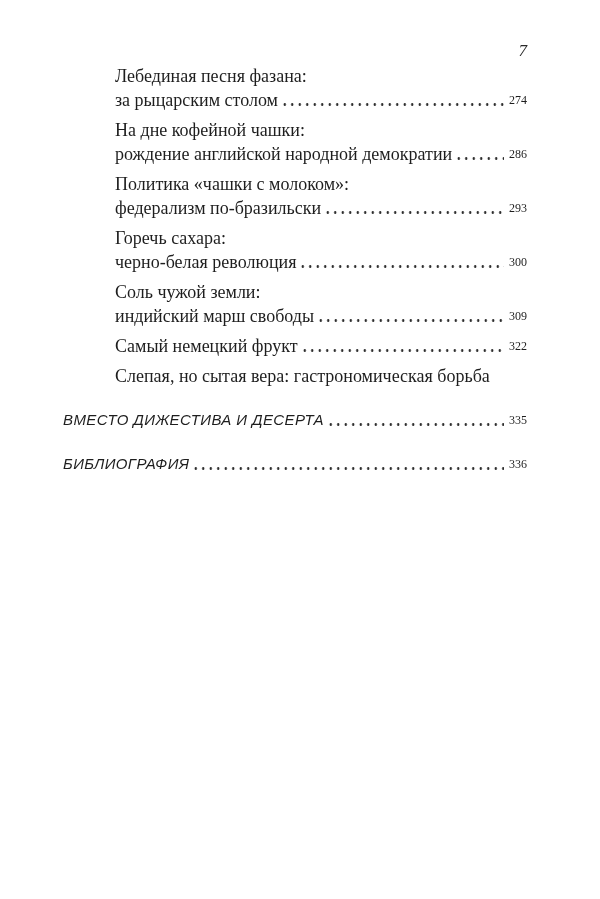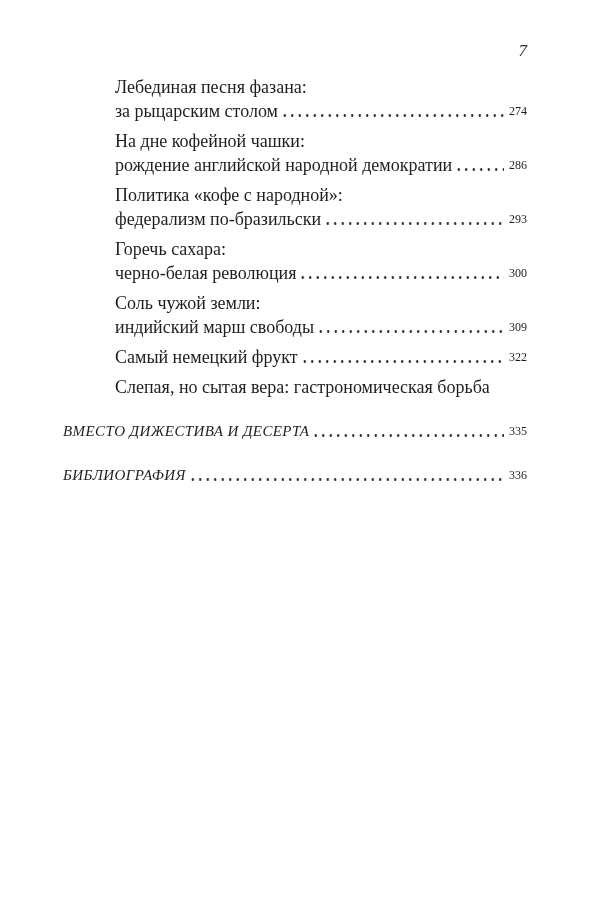--- a/index.html
+++ b/index.html
@@ -23,21 +23,21 @@
     right: 73px;
   }
   .folio {
     text-align: right;
     font-style: italic;
     font-size: 17px;
     line-height: 24px;
     color: #2a2a2a;
   }
   .toc {
-    margin-top: 12px;
+    margin-top: 1px;
   }
   .toc-entry {
     margin-bottom: 6px;
     font-size: 18px;
     line-height: 24px;
   }
   .toc-entry.chapter {
     padding-left: 52px;
   }
   .toc-entry.part {
@@ -48,21 +48,21 @@
   }
   .row {
     display: flex;
     align-items: flex-start;
   }
   .row .txt {
     white-space: nowrap;
     flex: 0 0 auto;
   }
   .part .txt {
-    font-family: Liberation Serif, serif;
+    font-family: Liberation Sans, sans-serif;
     font-style: italic;
     font-size: 15px;
     letter-spacing: 0.4px;
     line-height: 24px;
   }
   .leader {
     flex: 1 1 auto;
     align-self: stretch;
     min-width: 12px;
     margin-left: 3px;
@@ -104,21 +104,21 @@
       <div class="toc-entry chapter">
         <div class="t-line">На дне кофейной чашки:</div>
         <div class="row">
           <span class="txt">рождение английской народной демократии</span>
           <span class="leader"></span>
           <span class="pg">286</span>
         </div>
       </div>
 
       <div class="toc-entry chapter">
-        <div class="t-line">Политика «кофе с народной»:</div>
+        <div class="t-line">Политика «чашки с молоком»:</div>
         <div class="row">
           <span class="txt">федерализм по-бразильски</span>
           <span class="leader"></span>
           <span class="pg">293</span>
         </div>
       </div>
 
       <div class="toc-entry chapter">
         <div class="t-line">Горечь сахара:</div>
         <div class="row">

